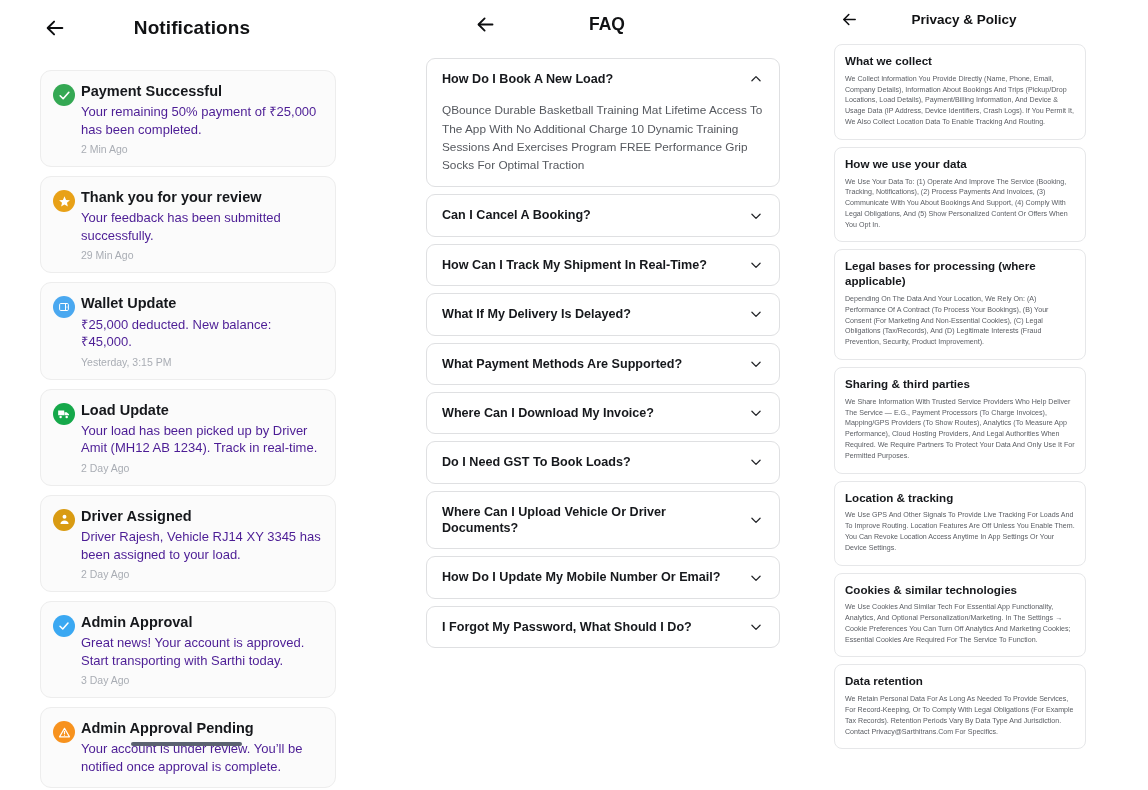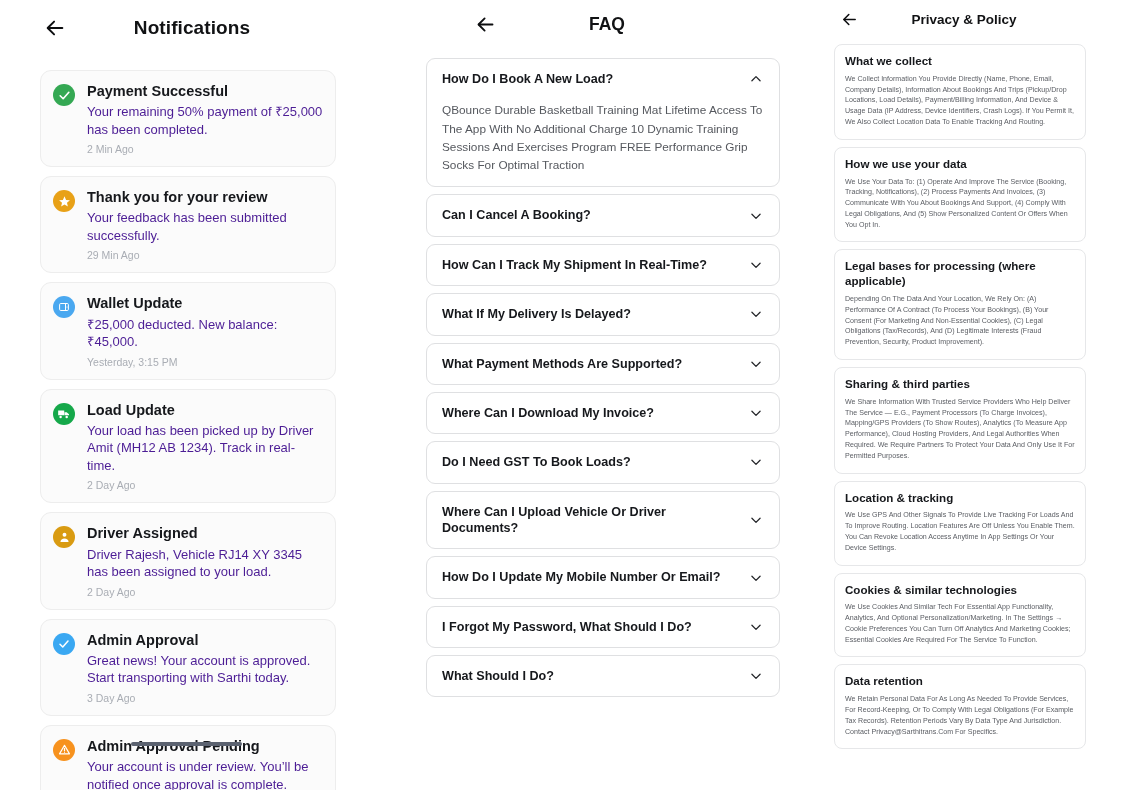--- a/index.html
+++ b/index.html
@@ -31,21 +31,21 @@
 
   
   #screen-notifications .topbar { height: 56px; padding-left: 40px; }
   #screen-notifications .screen-title { font-size: 19px; letter-spacing: .1px; }
   .notif-list { padding: 14px 40px 0 40px; display: flex; flex-direction: column; gap: 9px; }
   .notif-card {
     background: #fbfbfb;
     border: 1px solid #ededed;
     border-radius: 11px;
     padding: 11px 12px 11px 12px;
-    display: flex; gap: 12px; align-items: flex-start;
+    display: flex; gap: 6px; align-items: flex-start;
     cursor: pointer;
   }
   .notif-icon {
     width: 22px; height: 22px; border-radius: 50%;
     flex: 0 0 22px; margin-top: 2px;
     display: flex; align-items: center; justify-content: center;
   }
   .notif-icon svg { display:block; }
   .notif-body { flex: 1 1 auto; min-width: 0; }
   .notif-title { font-size: 14.5px; font-weight: bold; color: #16181c; line-height: 1.25; }
@@ -304,30 +304,20 @@
         <div class="faq-card collapsed">
           <div class="faq-head">
             <div class="faq-q">I Forgot My Password, What Should I Do?</div>
             <div class="faq-chev">
               <svg xmlns="http://www.w3.org/2000/svg" width="14" height="14" viewBox="0 0 24 24" fill="none" stroke="#24262a" stroke-width="2.2" stroke-linecap="round" stroke-linejoin="round">
                 <polyline points="5,9 12,16 19,9"></polyline>
               </svg>
             </div>
           </div>
         </div>
-        <div class="faq-card collapsed">
-          <div class="faq-head">
-            <div class="faq-q">What Should I Do?</div>
-            <div class="faq-chev">
-              <svg xmlns="http://www.w3.org/2000/svg" width="14" height="14" viewBox="0 0 24 24" fill="none" stroke="#24262a" stroke-width="2.2" stroke-linecap="round" stroke-linejoin="round">
-                <polyline points="5,9 12,16 19,9"></polyline>
-              </svg>
-            </div>
-          </div>
-        </div>
       </div>
     <div class="home-indicator" id="home-faq" style="background: rgb(91, 98, 112);"></div>
   </section>
 
   <section class="screen" id="screen-privacy">
     <div class="topbar">
       <div class="back-btn">
         <svg width="17" height="17" viewBox="0 0 24 24" fill="none" stroke="#0c0d0f" stroke-width="2.2" stroke-linecap="round" stroke-linejoin="round">
           <line x1="20" y1="12" x2="4.5" y2="12"></line>
             <polyline points="11,5 4,12 11,19"></polyline>

